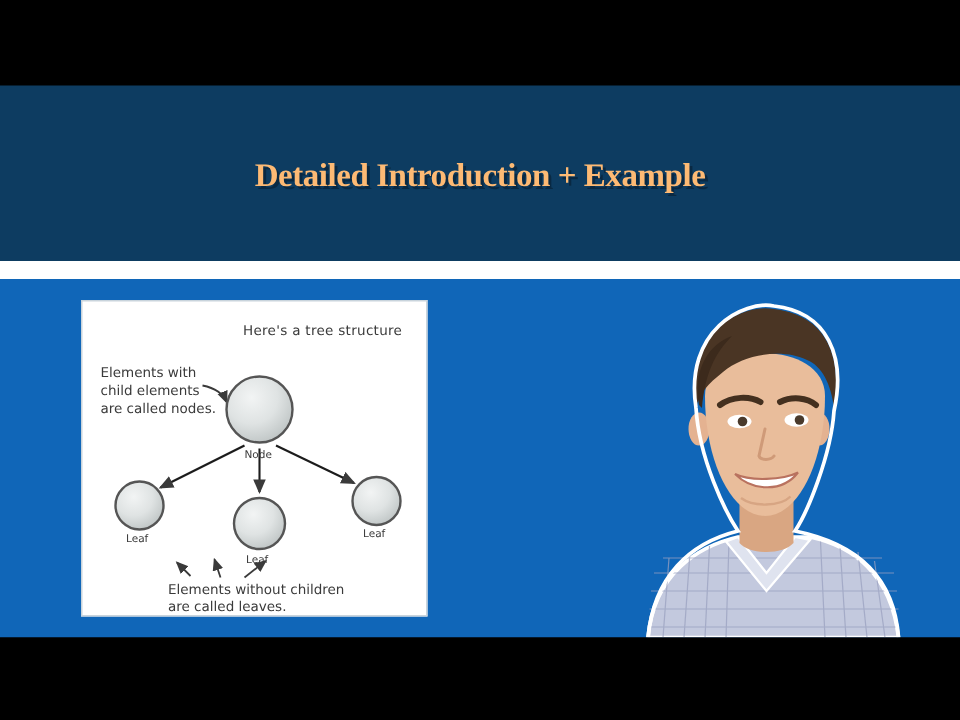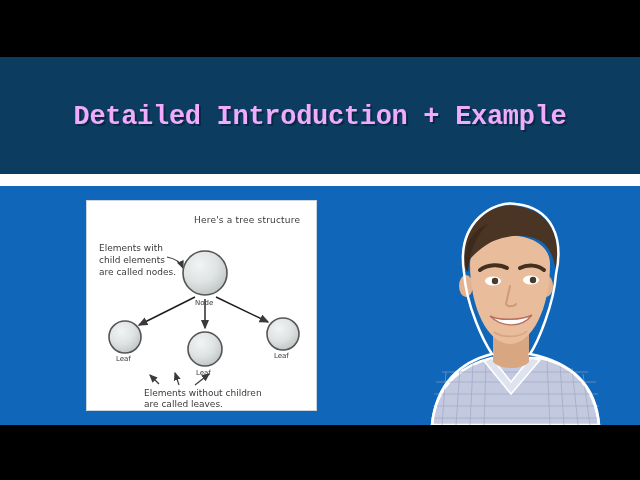--- a/index.html
+++ b/index.html
@@ -47,24 +47,24 @@
     color: #ffffff;
     font-family: "DejaVu Sans", sans-serif;
     font-weight: bold;
     font-size: 41px;
     line-height: 46px;
     letter-spacing: -0.5px;
     text-shadow: 2px 2px 0 rgba(0,0,0,0.30);
     white-space: nowrap;
   }
   .banner-subtitle {
-    color: #f0abfc;
-    font-family: Liberation Mono, monospace;
+    color: #fdba74;
+    font-family: Liberation Serif, serif;
     font-weight: bold;
-    font-size: 27px;
+    font-size: 22px;
     line-height: 32px;
     letter-spacing: -0.3px;
     text-shadow: 2px 2px 0 rgba(0,0,0,0.30);
     white-space: nowrap;
     margin-top: 2px;
   }
 
   
   .divider {
     position: absolute;
@@ -78,21 +78,21 @@
     position: absolute;
     left: 0; top: 186px;
     width: 640px; height: 239px;
     background: #1066b8;
     overflow: hidden;
   }
 
   
   .card {
     position: absolute;
-    left: 86px; top: 14px;
+    left: 54px; top: 14px;
     width: 229px; height: 209px;
     background: #ffffff;
     border: 1px solid #c9d4dc;
   }
   .diagram-svg { display: block; }
 
   
   .hand {
     font-family: "DejaVu Sans", sans-serif;
     fill: #3a3a3a;

